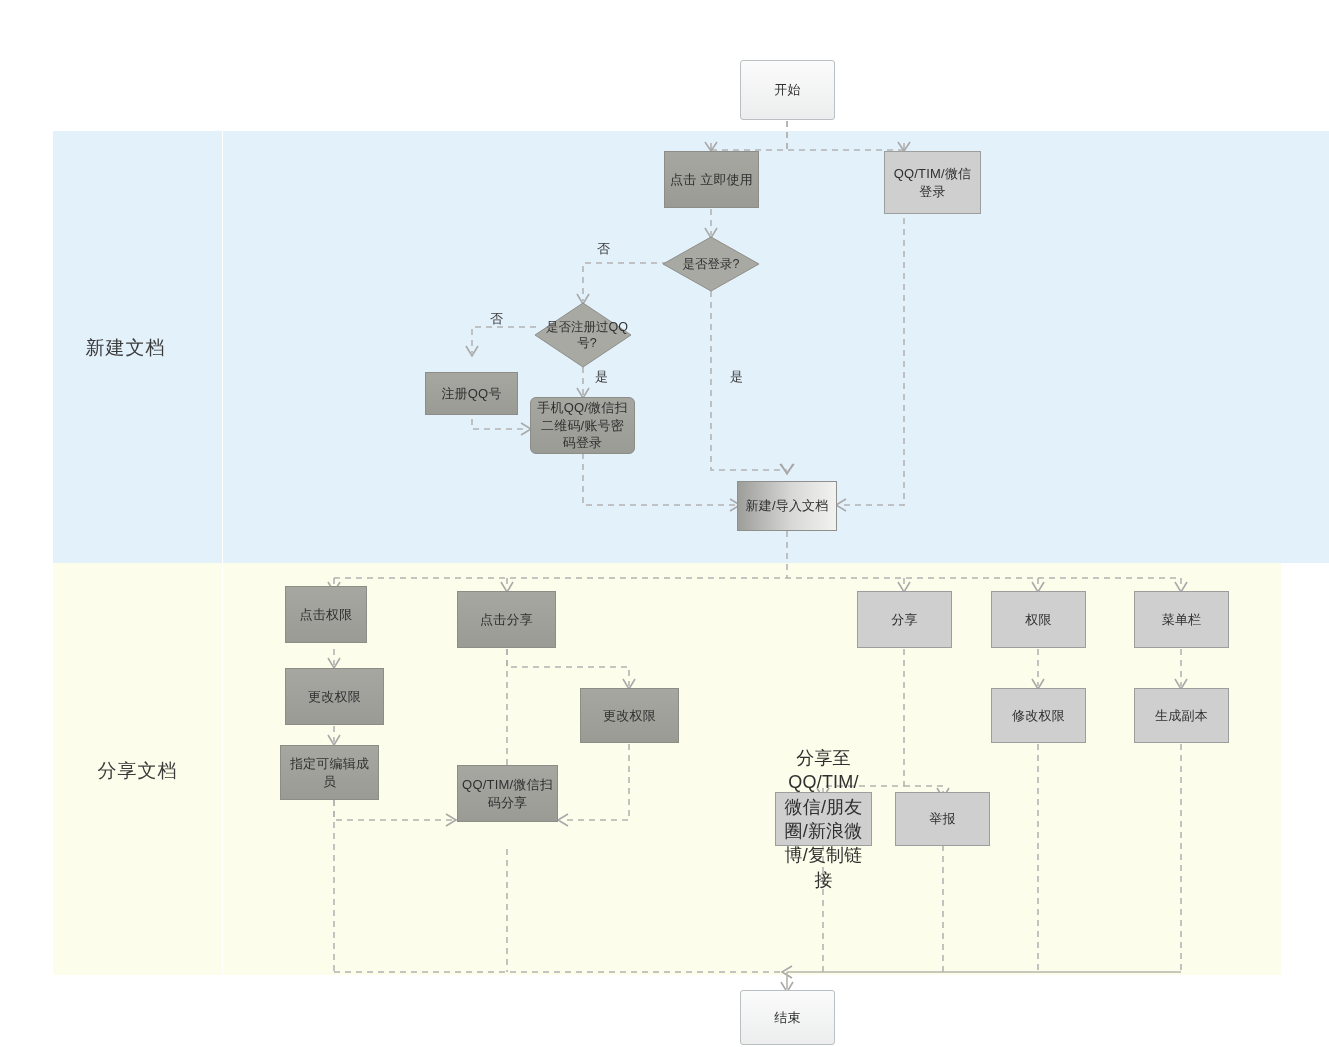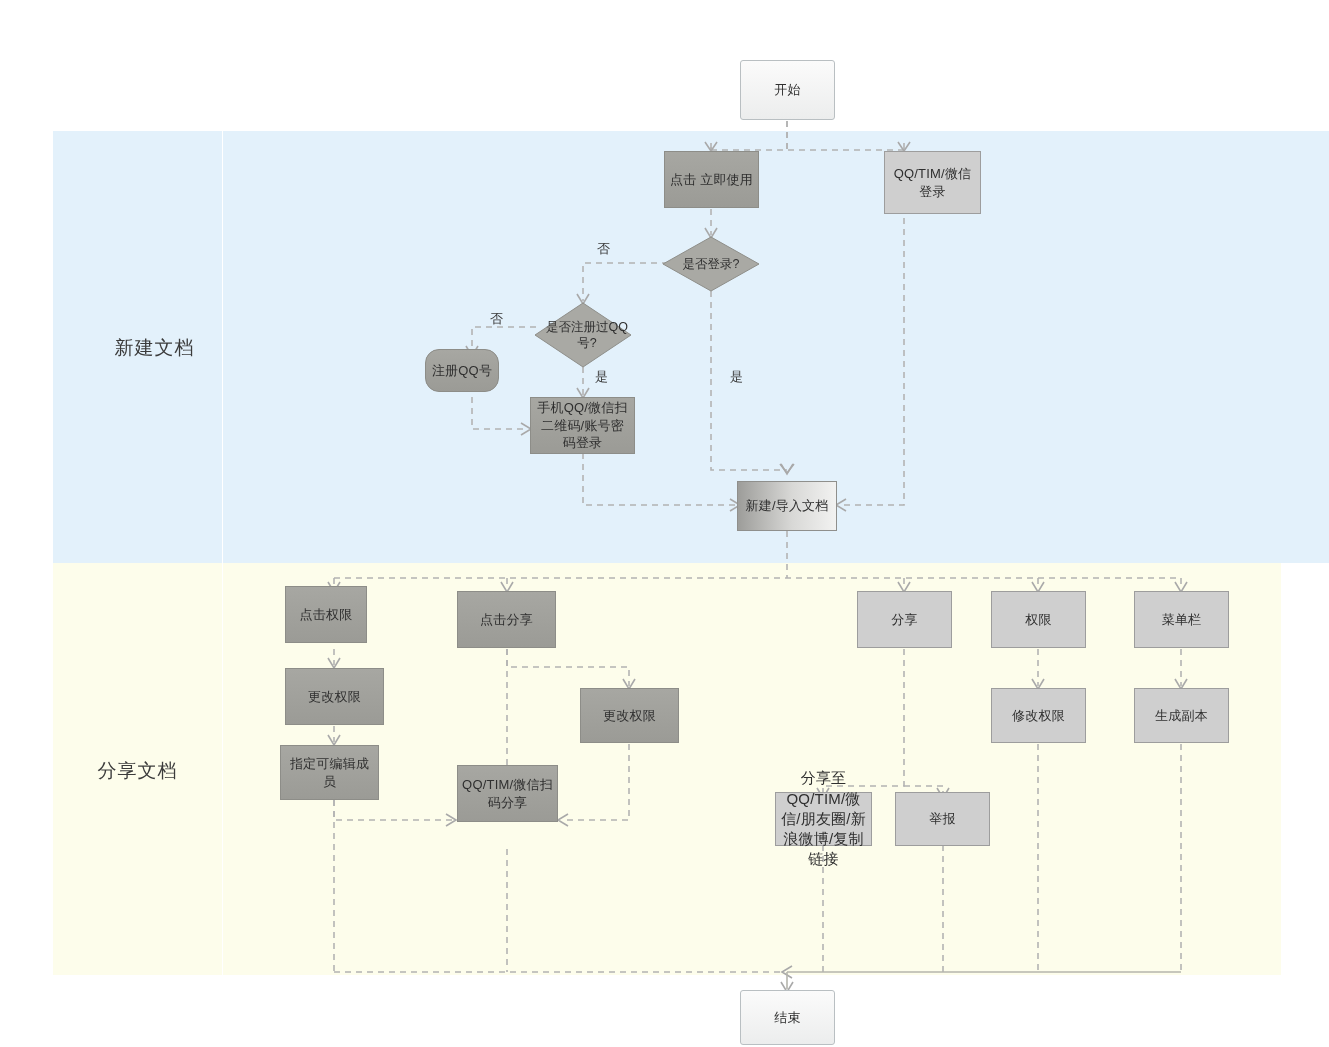--- a/index.html
+++ b/index.html
@@ -129,21 +129,21 @@
 </head>
 <body>
 
 <div id="canvas">
 
   <div class="lane lane-blue" style="left:53px; top:131px; width:1276px; height:432px;"></div>
   <div class="lane lane-yellow" style="left:53px; top:563px; width:1228px; height:412px;"></div>
   <div class="lane-divider" style="left:222px; top:131px; height:432px;"></div>
   <div class="lane-divider" style="left:222px; top:563px; height:412px;"></div>
 
-  <div class="lane-label" style="left:70px; top:335px; width:169px;text-align:center;">新建文档</div>
+  <div class="lane-label" style="left:41px; top:335px; width:169px;text-align:center;">新建文档</div>
   <div class="lane-label" style="left:53px; top:758px; width:169px;">分享文档</div>
 
   <svg id="edges" viewBox="0 0 1329 1047">
 
     <path class="flow" d="M787,121 L787,150"></path>
     <path class="flow" d="M711,150 L904,150"></path>
     <path class="flow" d="M711,150 L711,147"></path>
     <path class="flow" d="M711,143 L711,152"></path>
     <path class="flow" d="M904,143 L904,152"></path>
 
@@ -251,23 +251,23 @@
     <div class="diamond-text">是否登录?</div>
   </div>
 
   <div class="diamond-wrap" style="left:535px; top:303px; width:96px; height:64px;">
     <svg width="96" height="64" viewBox="0 0 96 64">
       <polygon points="48,0 96,32 48,64 0,32" fill="#a9a9a4" stroke="#8e8e89" stroke-width="1"></polygon>
     </svg>
     <div class="diamond-text" style="padding:0 4px;">是否注册过QQ号?</div>
   </div>
 
-  <div class="node node-dark" style="left:425px; top:349px; width:74px; height:43px;border-radius:14px;">注册QQ号</div>
-
-  <div class="node node-dark" style="left:530px; top:397px; width:105px; height:57px;">手机QQ/微信扫二维码/账号密码登录</div>
+  <div class="node node-dark" style="left:425px; top:372px; width:93px; height:43px;">注册QQ号</div>
+
+  <div class="node node-dark" style="left:530px; top:397px; width:105px; height:57px;border-radius:6px;">手机QQ/微信扫二维码/账号密码登录</div>
 
   <div class="node node-grad" style="left:737px; top:481px; width:100px; height:50px;">新建/导入文档</div>
 
   <div class="node node-dark" style="left:285px; top:586px; width:82px; height:57px;">点击权限</div>
 
   <div class="node node-dark" style="left:285px; top:668px; width:99px; height:57px;">更改权限</div>
 
   <div class="node node-dark" style="left:280px; top:745px; width:99px; height:55px;">指定可编辑成员</div>
 
   <div class="node node-dark" style="left:457px; top:591px; width:99px; height:57px;">点击分享</div>
@@ -279,21 +279,21 @@
   <div class="node node-light" style="left:857px; top:591px; width:95px; height:57px;">分享</div>
 
   <div class="node node-light" style="left:991px; top:591px; width:95px; height:57px;">权限</div>
 
   <div class="node node-light" style="left:1134px; top:591px; width:95px; height:57px;">菜单栏</div>
 
   <div class="node node-light" style="left:991px; top:688px; width:95px; height:55px;">修改权限</div>
 
   <div class="node node-light" style="left:1134px; top:688px; width:95px; height:55px;">生成副本</div>
 
-  <div class="node node-light" style="left:775px; top:792px; width:97px; height:54px; font-size:15px;">分享至QQ/TIM/微信/朋友圈/新浪微博/复制链接</div>
+  <div class="node node-light" style="left:775px; top:792px; width:97px; height:54px; font-size:18px;">分享至QQ/TIM/微信/朋友圈/新浪微博/复制链接</div>
 
   <div class="node node-light" style="left:895px; top:792px; width:95px; height:54px;">举报</div>
 
   <div class="node node-term" style="left:740px; top:990px; width:95px; height:55px;">结束</div>
 
   <div class="edge-label" style="left:597px; top:240px;">否</div>
   <div class="edge-label" style="left:730px; top:368px;">是</div>
   <div class="edge-label" style="left:490px; top:310px;">否</div>
   <div class="edge-label" style="left:595px; top:368px;">是</div>
 

